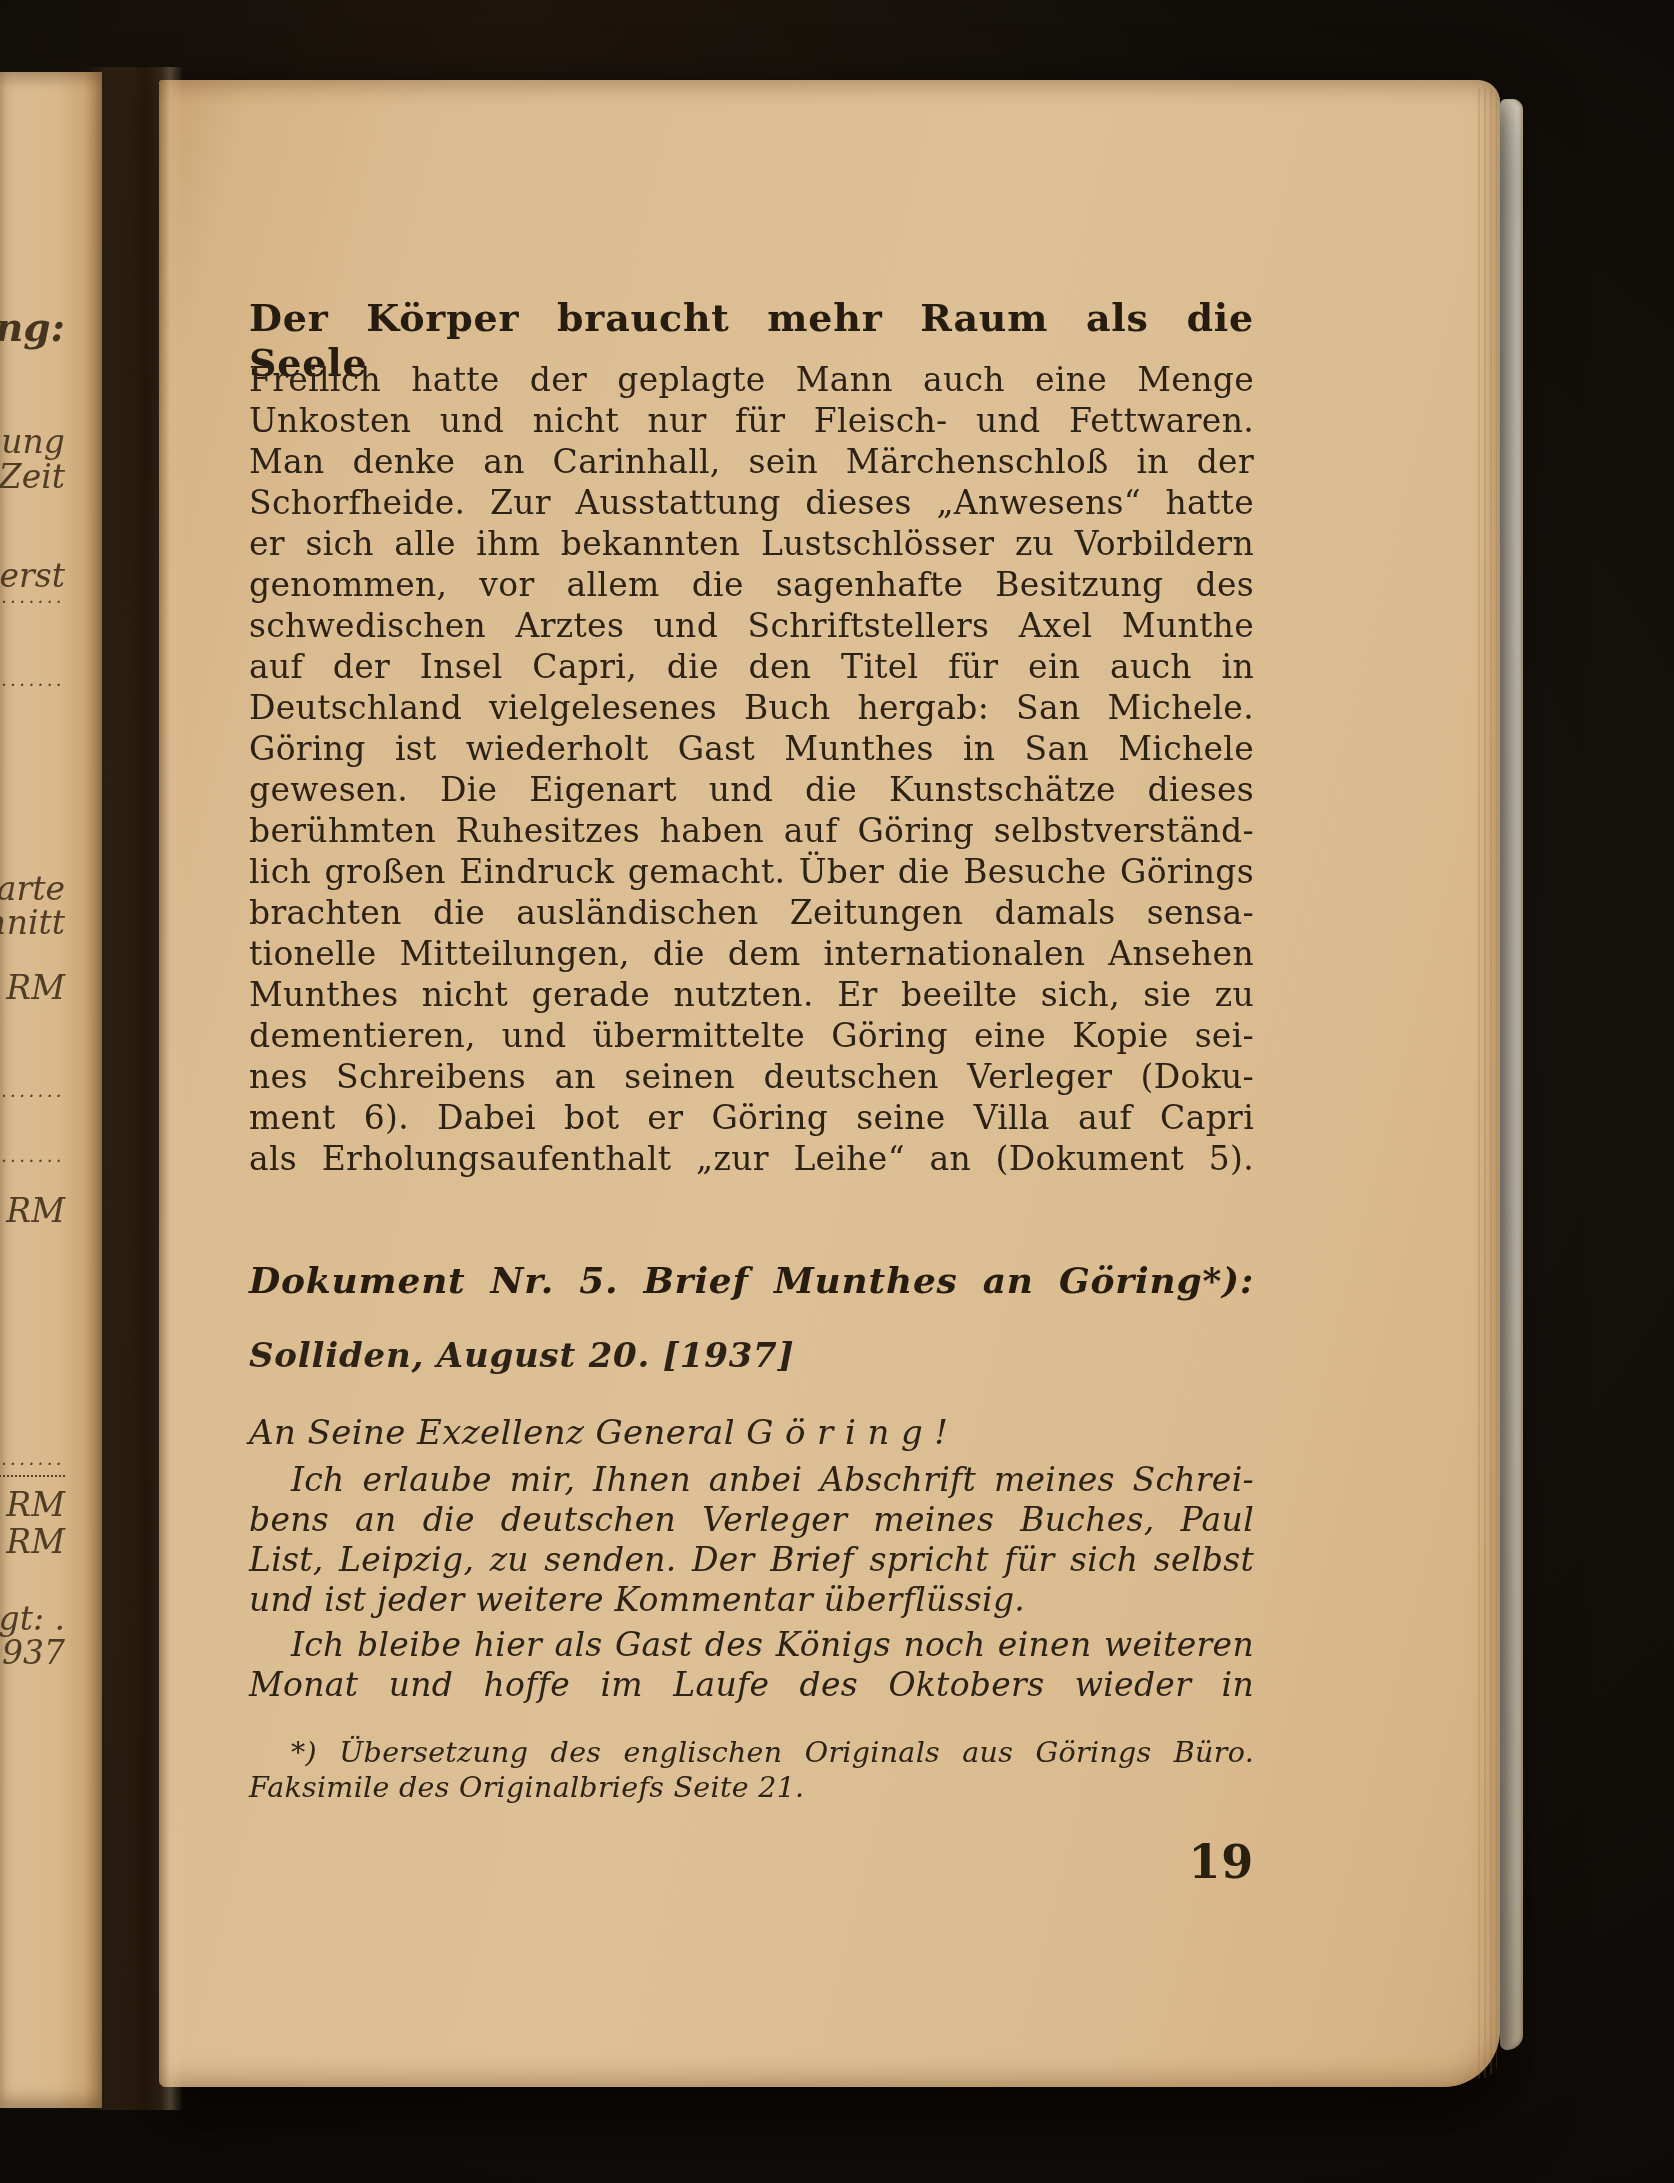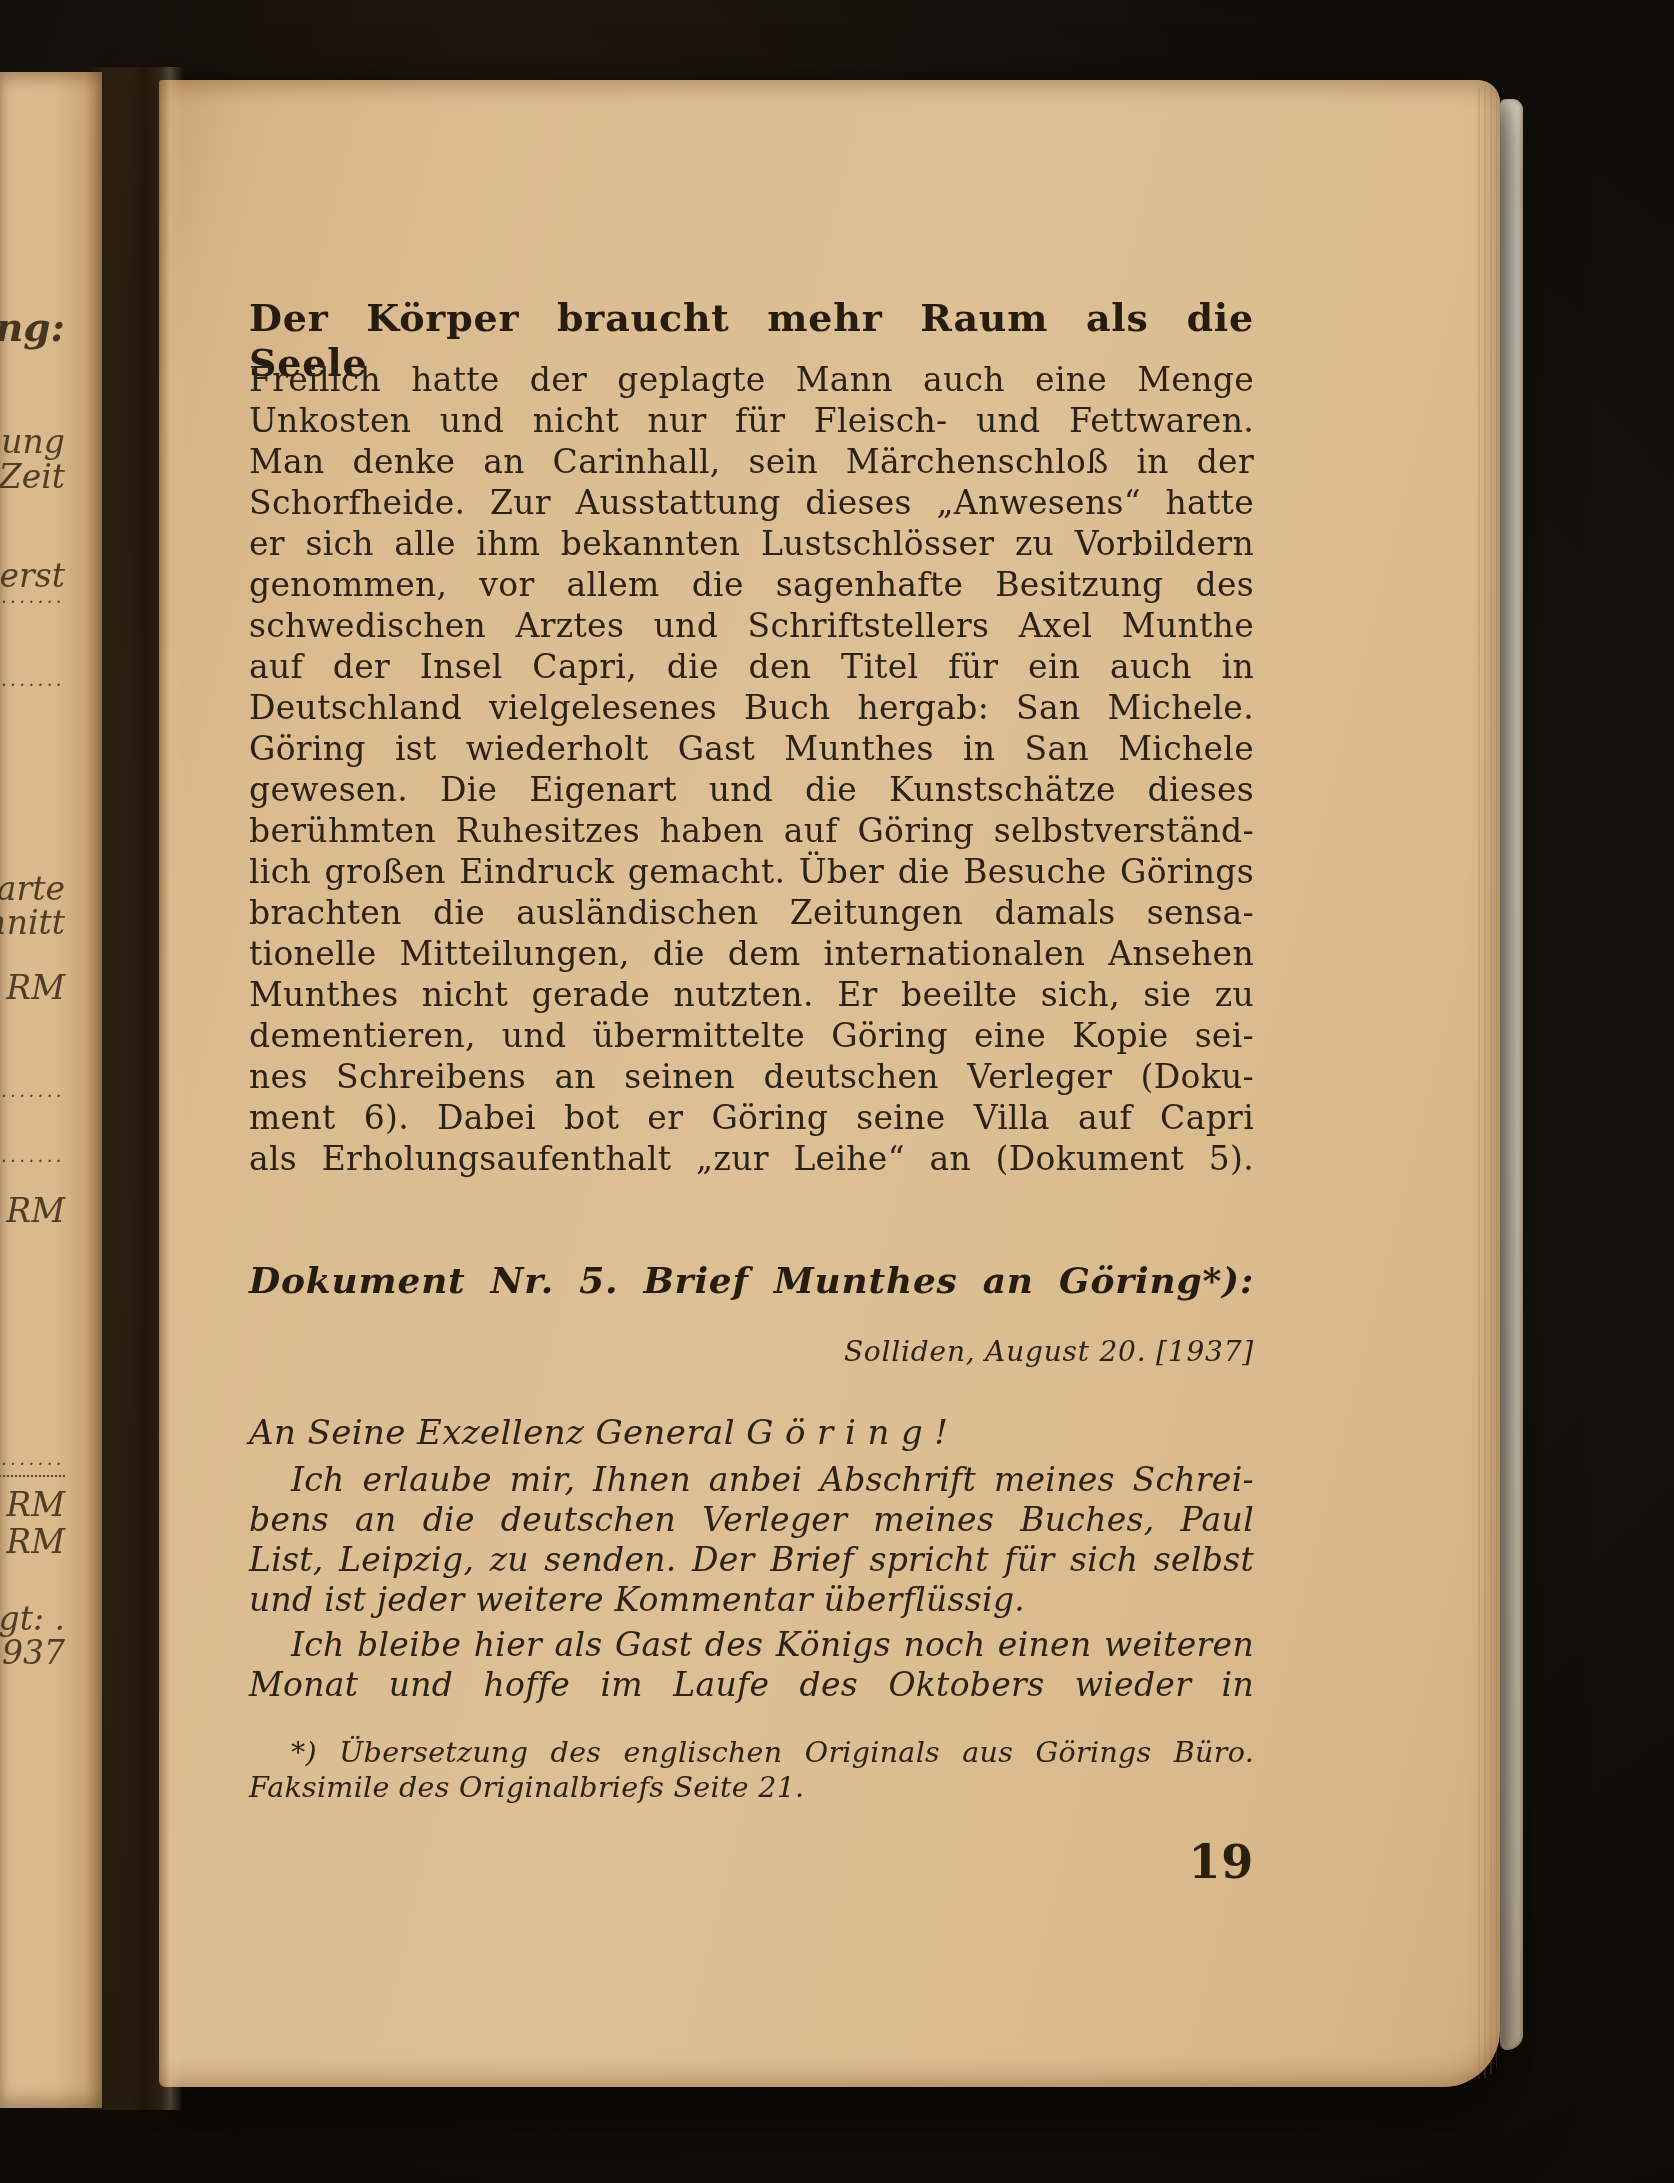--- a/index.html
+++ b/index.html
@@ -92,21 +92,21 @@
   }
   .body-par { position: absolute; left: 0; top: 279px; width: 100%; font-size: 33px; line-height: 41px; letter-spacing: 0.3px; }
   .line { text-align: justify; text-align-last: justify; }
   .line.no-just { text-align: left; text-align-last: left; }
   .line.ind { text-indent: 42px; }
   .subheading {
     position: absolute; left: 0; top: 1179px; width: 100%; margin: 0;
     font-size: 36px; font-weight: 700; font-style: italic; letter-spacing: 0.8px; word-spacing: 3.3px; color: #261c10;
     text-align: justify; text-align-last: justify;
   }
-  .dateline  { position: absolute; left: 0; top: 1255px; width: 100%; font-size: 28px; font-style: italic; text-align: right; letter-spacing: 0.8px; }
+  .dateline  { position: absolute; left: 0; top: 1255px; width: 100%; font-size: 34px; font-style: italic; text-align: left; letter-spacing: 0.8px; font-weight: bold; }
   .salutation{ position: absolute; left: 0; top: 1332px; width: 100%; font-size: 34px; font-style: italic; letter-spacing: 0.4px; }
   .letter    { position: absolute; left: 0; width: 100%; font-size: 33px; font-style: italic; line-height: 40px; letter-spacing: 0.3px; }
   .letter.p1 { top: 1380px; }
   .letter.p2 { top: 1545px; }
   .footnote  { position: absolute; left: 0; top: 1655px; width: 100%; font-size: 28.5px; font-style: italic; line-height: 35px; letter-spacing: 0.3px; }
   .pagenum   { position: absolute; left: 0; top: 1755px; width: 100%; font-size: 46px; font-weight: 700; text-align: right; letter-spacing: 0.8px; color: #29200f; }
 </style>
 </head>
 <body>
 

